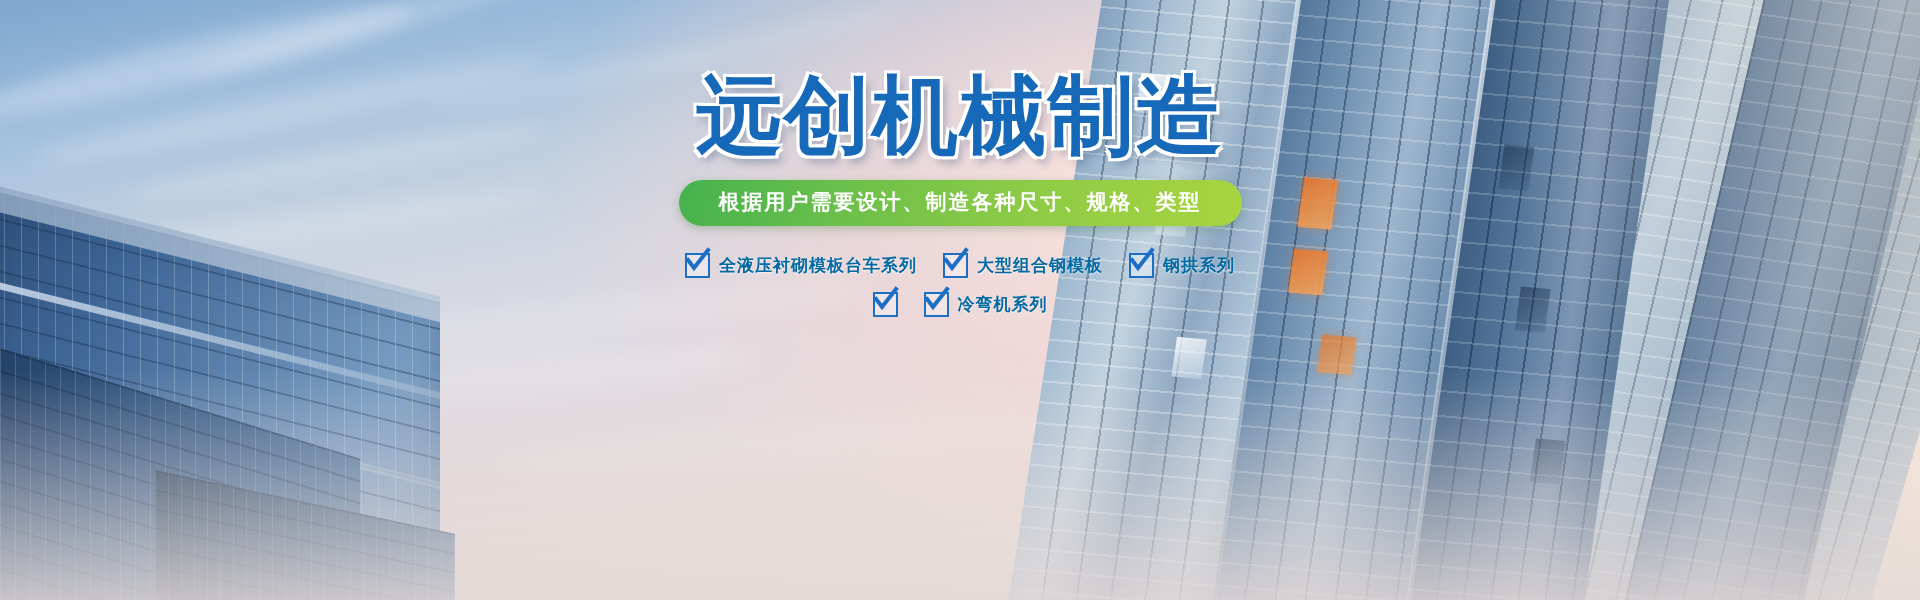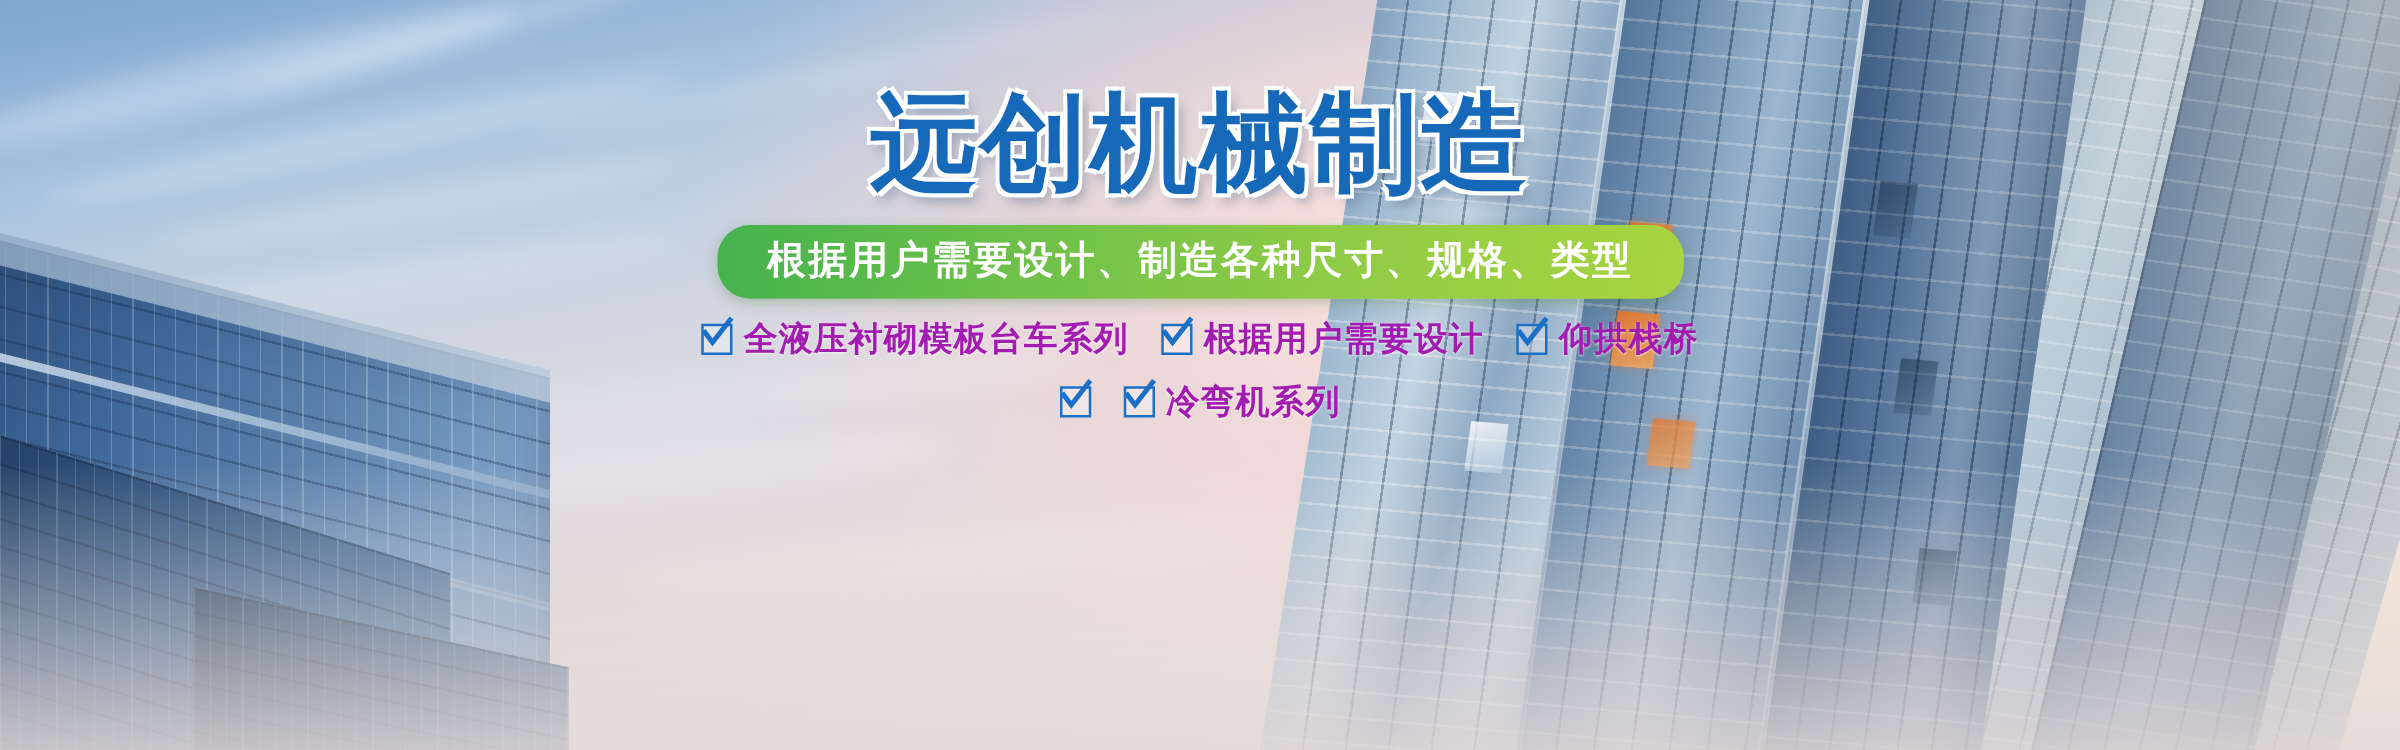--- a/index.html
+++ b/index.html
@@ -191,42 +191,42 @@
   }
 
   .subwrap{
     position:absolute;left:0;right:0;top:180px;text-align:center;
   }
   .subbar{
     display:inline-block;
     padding:9px 40px 11px;
     border-radius:26px;
     color:#ffffff;
-    font-size:31px;
+    font-size:21px;
     font-weight:bold;
     letter-spacing:2px;
     line-height:1.25;
     background:linear-gradient(100deg,#45b24e 0%, #6cc04a 30%, #8ecb46 62%, #a8d43f 100%);
     box-shadow:0 3px 10px rgba(60,120,50,0.3);
     white-space:nowrap;
   }
 
   .features{
     position:absolute;left:0;right:0;top:253px;
     display:flex;flex-direction:column;align-items:center;gap:14px;
   }
   .frow{display:flex;align-items:center;justify-content:center;gap:26px;white-space:nowrap;}
   .fitem{display:flex;align-items:center;gap:9px;}
   .chk{
     display:inline-block;width:21px;height:21px;flex:0 0 21px;position:relative;
     border:2px solid #1b6fc4;background:rgba(255,255,255,0.35);
   }
   .chk svg{position:absolute;left:-3px;top:-8px;width:27px;height:27px;}
   .flabel{
-    font-size:27px;font-weight:bold;color:#a21caf;letter-spacing:1px;
+    font-size:17px;font-weight:bold;color:#0369a1;letter-spacing:1px;
     text-shadow:0 1px 2px rgba(255,255,255,0.75);
   }
 </style>
 </head>
 <body>
 
 <div id="banner">
 
   <div class="sky"></div>
   <div class="cloud c1"></div>
@@ -299,29 +299,29 @@
               </svg>
             </span>
           <span class="flabel">全液压衬砌模板台车系列</span>
         </div>
         <div class="fitem">
           <span class="chk">
               <svg viewBox="0 0 27 27">
                 <path d="M4 13 L10 21 L24 3" stroke="#1b6fc4" stroke-width="4" fill="none" stroke-linecap="square"></path>
               </svg>
             </span>
-          <span class="flabel">根据用户需要设计</span>
-        </div>
-        <div class="fitem">
-          <span class="chk">
-              <svg viewBox="0 0 27 27">
-                <path d="M4 13 L10 21 L24 3" stroke="#1b6fc4" stroke-width="4" fill="none" stroke-linecap="square"></path>
-              </svg>
-            </span>
-          <span class="flabel">仰拱栈桥</span>
+          <span class="flabel">大型组合钢模板</span>
+        </div>
+        <div class="fitem">
+          <span class="chk">
+              <svg viewBox="0 0 27 27">
+                <path d="M4 13 L10 21 L24 3" stroke="#1b6fc4" stroke-width="4" fill="none" stroke-linecap="square"></path>
+              </svg>
+            </span>
+          <span class="flabel">钢拱系列</span>
         </div>
       </div>
 
       <div class="frow">
         <div class="fitem">
           <span class="chk">
               <svg viewBox="0 0 27 27">
                 <path d="M4 13 L10 21 L24 3" stroke="#1b6fc4" stroke-width="4" fill="none" stroke-linecap="square"></path>
               </svg>
             </span>

